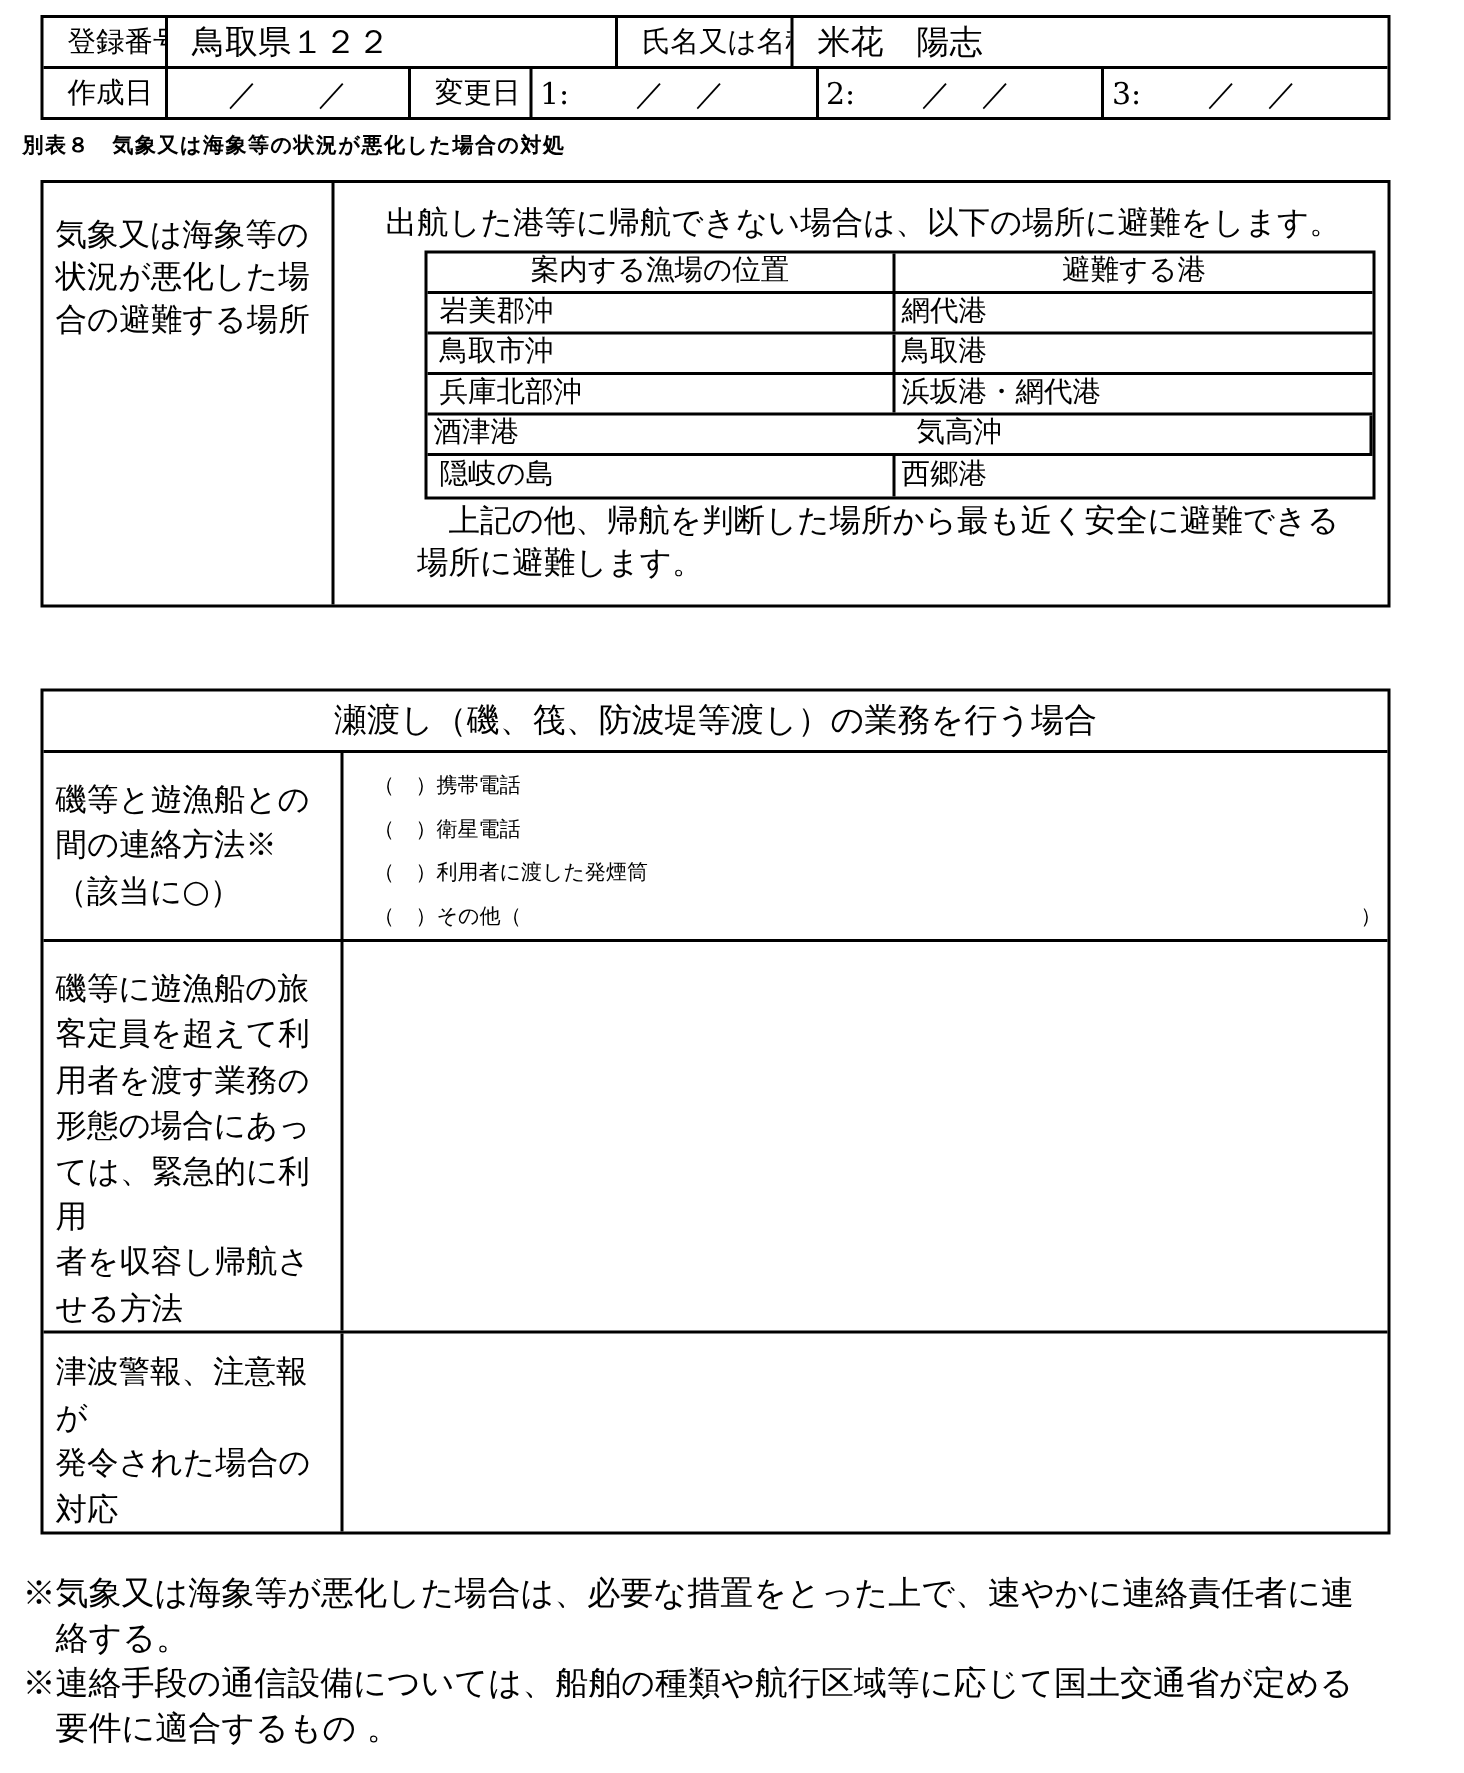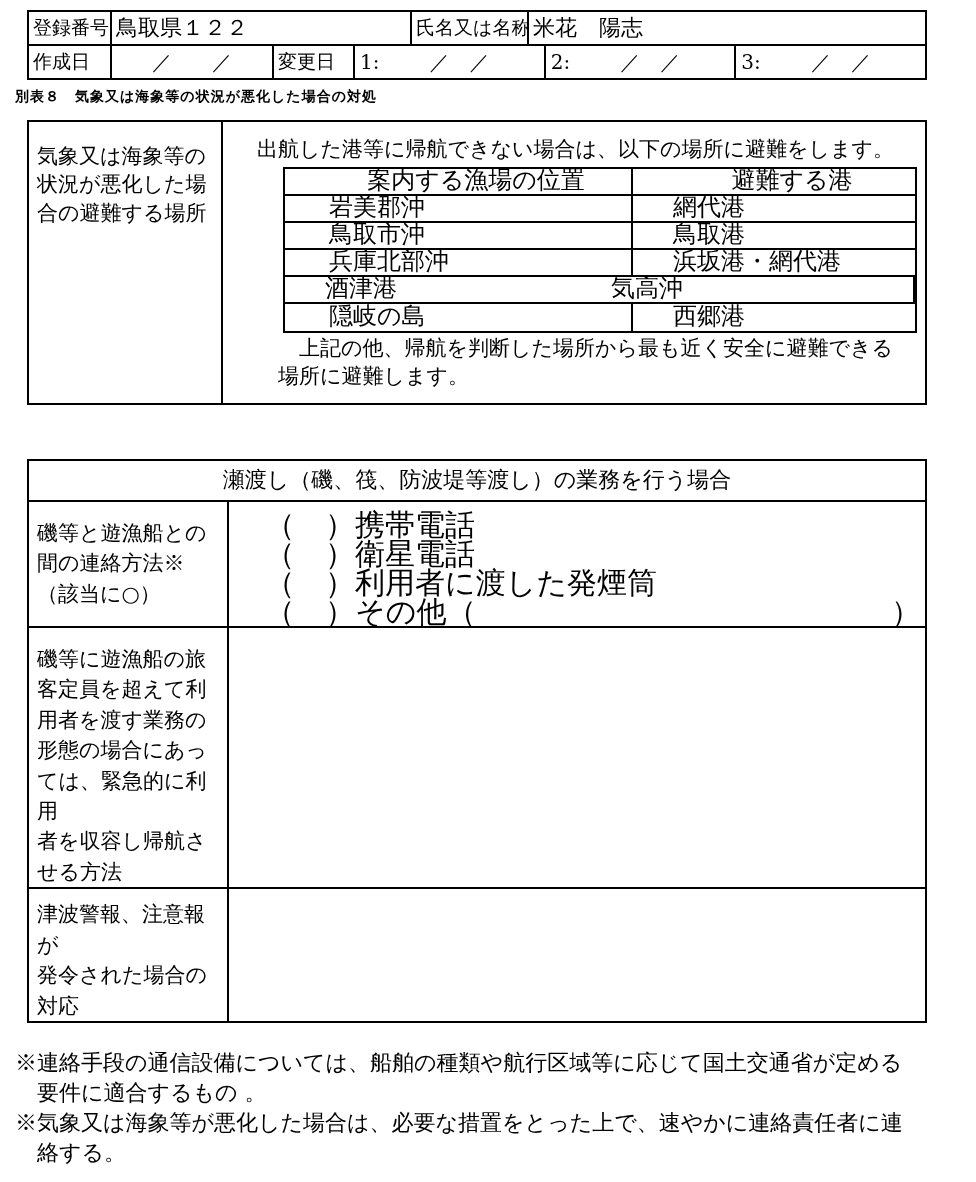--- a/index.html
+++ b/index.html
@@ -17,21 +17,21 @@
   .header-table {
     left: 27px; top: 10px; width: 900px;
     border: 2px solid #000;
   }
   .h-row { display: flex; }
   .h-row.r1 { height: 34px; border-bottom: 2px solid #000; }
   .h-row.r2 { height: 32px; }
   .cell {
     border-right: 2px solid #000;
     display: flex; align-items: center;
-    padding: 0 4px;
+    padding: 0 16px;
     overflow: hidden; white-space: nowrap;
   }
   .cell:last-child { border-right: none; }
   .cell.lbl { font-size: 19px; letter-spacing: 0; }
   .cell.val {
     font-family: "DejaVu Sans", "Liberation Sans", sans-serif;
     font-size: 22px;
   }
   .w83 { width: 83px; } .w300 { width: 300px; } .w117 { width: 117px; }
   .w162 { width: 162px; } .w81 { width: 81px; }
@@ -60,57 +60,57 @@
   }
   .weather-right { flex: 1; padding: 16px 8px 0 6px; font-family: Liberation Mono, monospace; }
   .evac-intro { font-size: 21px; line-height: 1.2; margin-bottom: 4px; }
   .fishing-table {
     margin-left: 26px; width: 634px;
     border: 2px solid #000;
   }
   .f-row { display: flex; height: 27px; border-bottom: 2px solid #000; }
   .f-row:last-child { border-bottom: none; }
   .f-cell {
-    font-size: 24px; line-height: 23px;
+    font-size: 19px; line-height: 23px;
     display: flex; align-items: center;
-    overflow: hidden; white-space: nowrap; margin-left: 36px;
+    overflow: hidden; white-space: nowrap;
   }
   .f-c1 { width: 312px; border-right: 2px solid #000; padding-left: 8px; }
   .f-c2 { flex: 1; padding-left: 4px; }
   .f-head .f-c1, .f-head .f-c2 { justify-content: center; padding-left: 0; }
   .evac-note {
     margin-top: 3px; font-size: 21px; line-height: 1.33;
     white-space: pre-line;
     margin-left: 21px;
   }
 
   
   .sewatashi-table {
     left: 27px; top: 459px; width: 900px; height: 564px;
     border: 2px solid #000; display: flex; flex-direction: column;
   }
   .sw-caption {
     height: 50px; border-bottom: 2px solid #000;
     display: flex; align-items: center; justify-content: center;
     font-size: 22px;
   }
-  .sw-row { display: flex; border-bottom: 2px solid #000; gap: 16px; }
+  .sw-row { display: flex; border-bottom: 2px solid #000; }
   .sw-row:last-child { border-bottom: none; }
   .sw-row.r1 { height: 126px; }
   .sw-row.r2 { height: 285px; }
   .sw-row.r3 { flex: 1; }
   .sw-label {
     width: 200px; border-right: 2px solid #000;
     padding: 16px 2px 0 8px;
     font-size: 21px; line-height: 1.45;
     white-space: pre-line;
   }
   .sw-row.r3 .sw-label { padding-top: 10px; }
   .sw-content { flex: 1; }
-  .options { padding: 8px 4px 0 20px; font-size: 30px; line-height: 29px; }
+  .options { padding: 8px 4px 0 20px; font-size: 14px; line-height: 29px; }
   .opt-line { white-space: nowrap; }
   .opt-other { display: flex; justify-content: space-between; }
 
   
   .footnotes {
     left: 15px; top: 1048px; width: 946px;
     font-size: 22px; line-height: 30px;
   }
   .footnote { white-space: pre-line; }
 </style>
@@ -231,18 +231,18 @@
   <div class="sw-row r3">
     <div class="sw-label">津波警報、注意報が
 発令された場合の
 対応</div>
     <div class="sw-content"></div>
   </div>
 </div>
 
 <div class="abs footnotes">
 
+    <div class="footnote">※気象又は海象等が悪化した場合は、必要な措置をとった上で、速やかに連絡責任者に連
+　絡する。</div>
+
     <div class="footnote">※連絡手段の通信設備については、船舶の種類や航行区域等に応じて国土交通省が定める
 　要件に適合するもの 。</div>
-
-    <div class="footnote">※気象又は海象等が悪化した場合は、必要な措置をとった上で、速やかに連絡責任者に連
-　絡する。</div>
   </div>
 
 </body></html>

